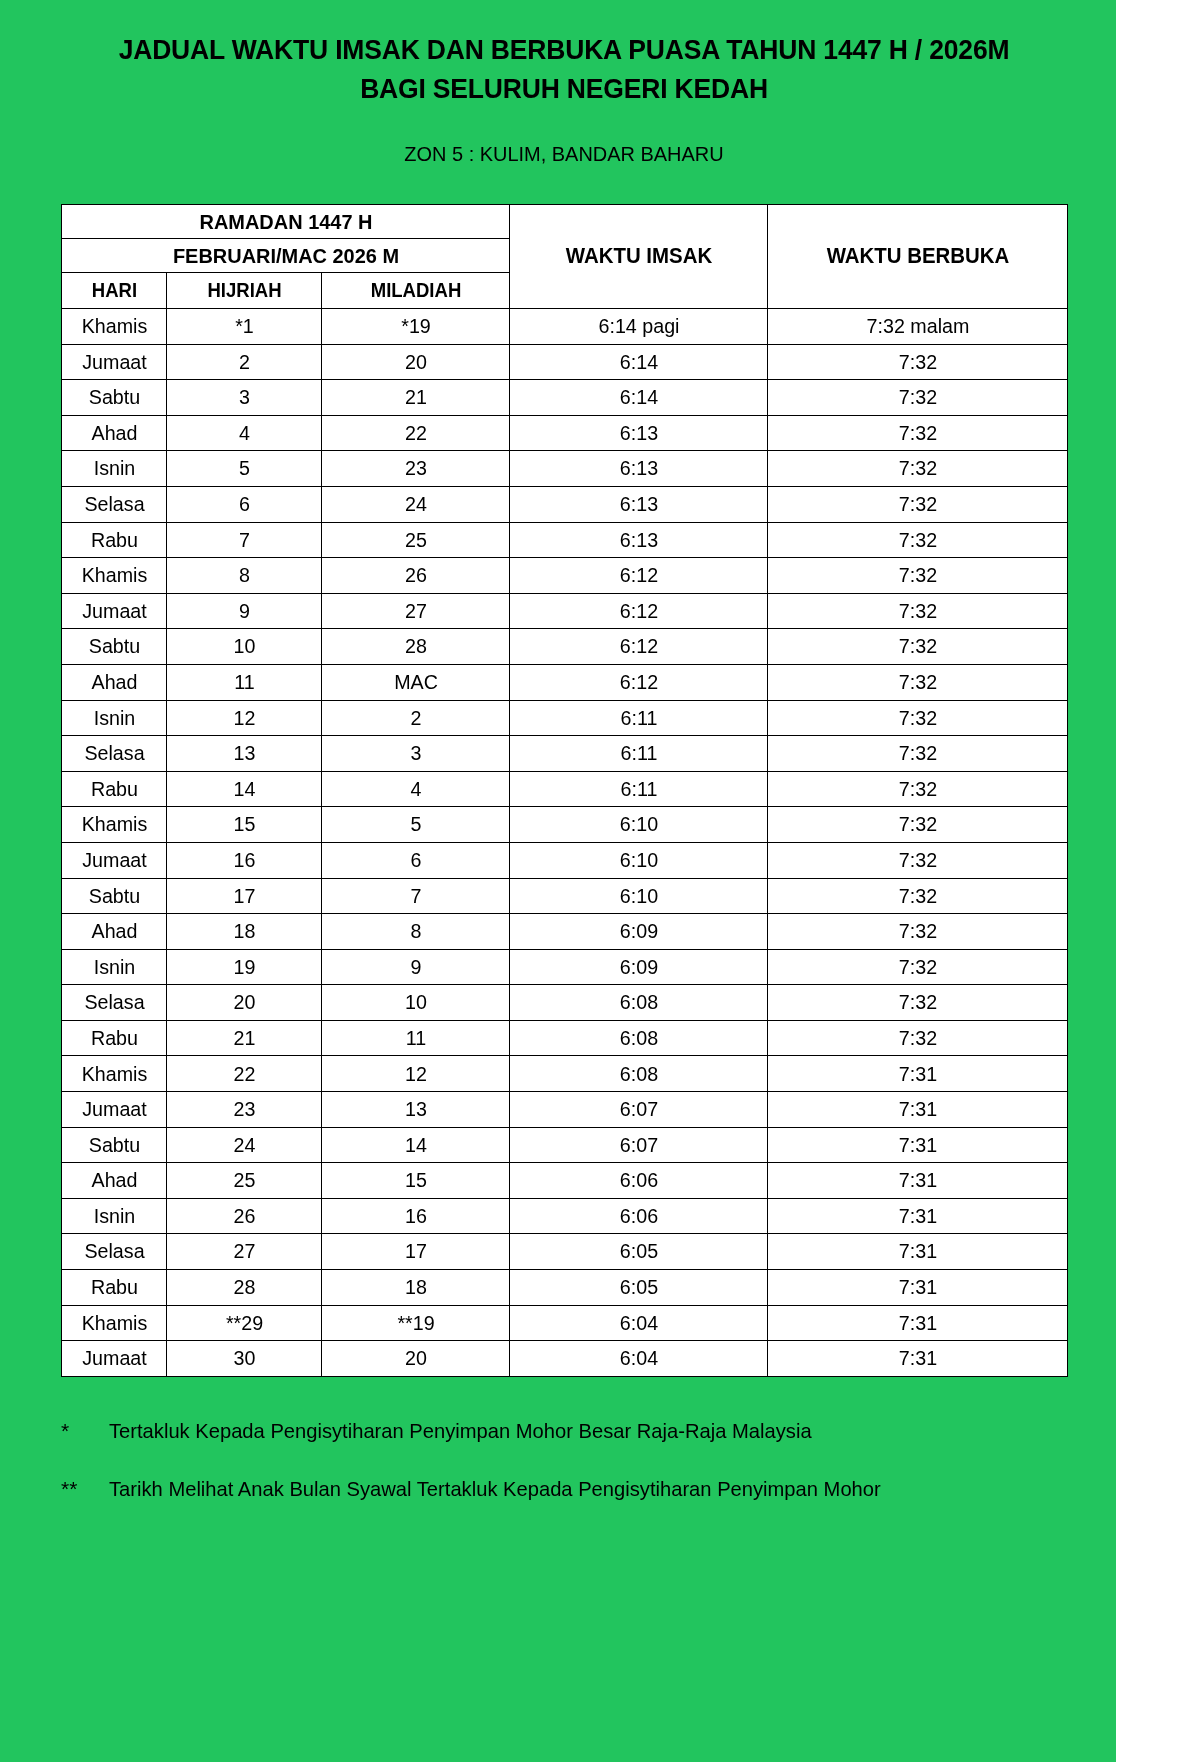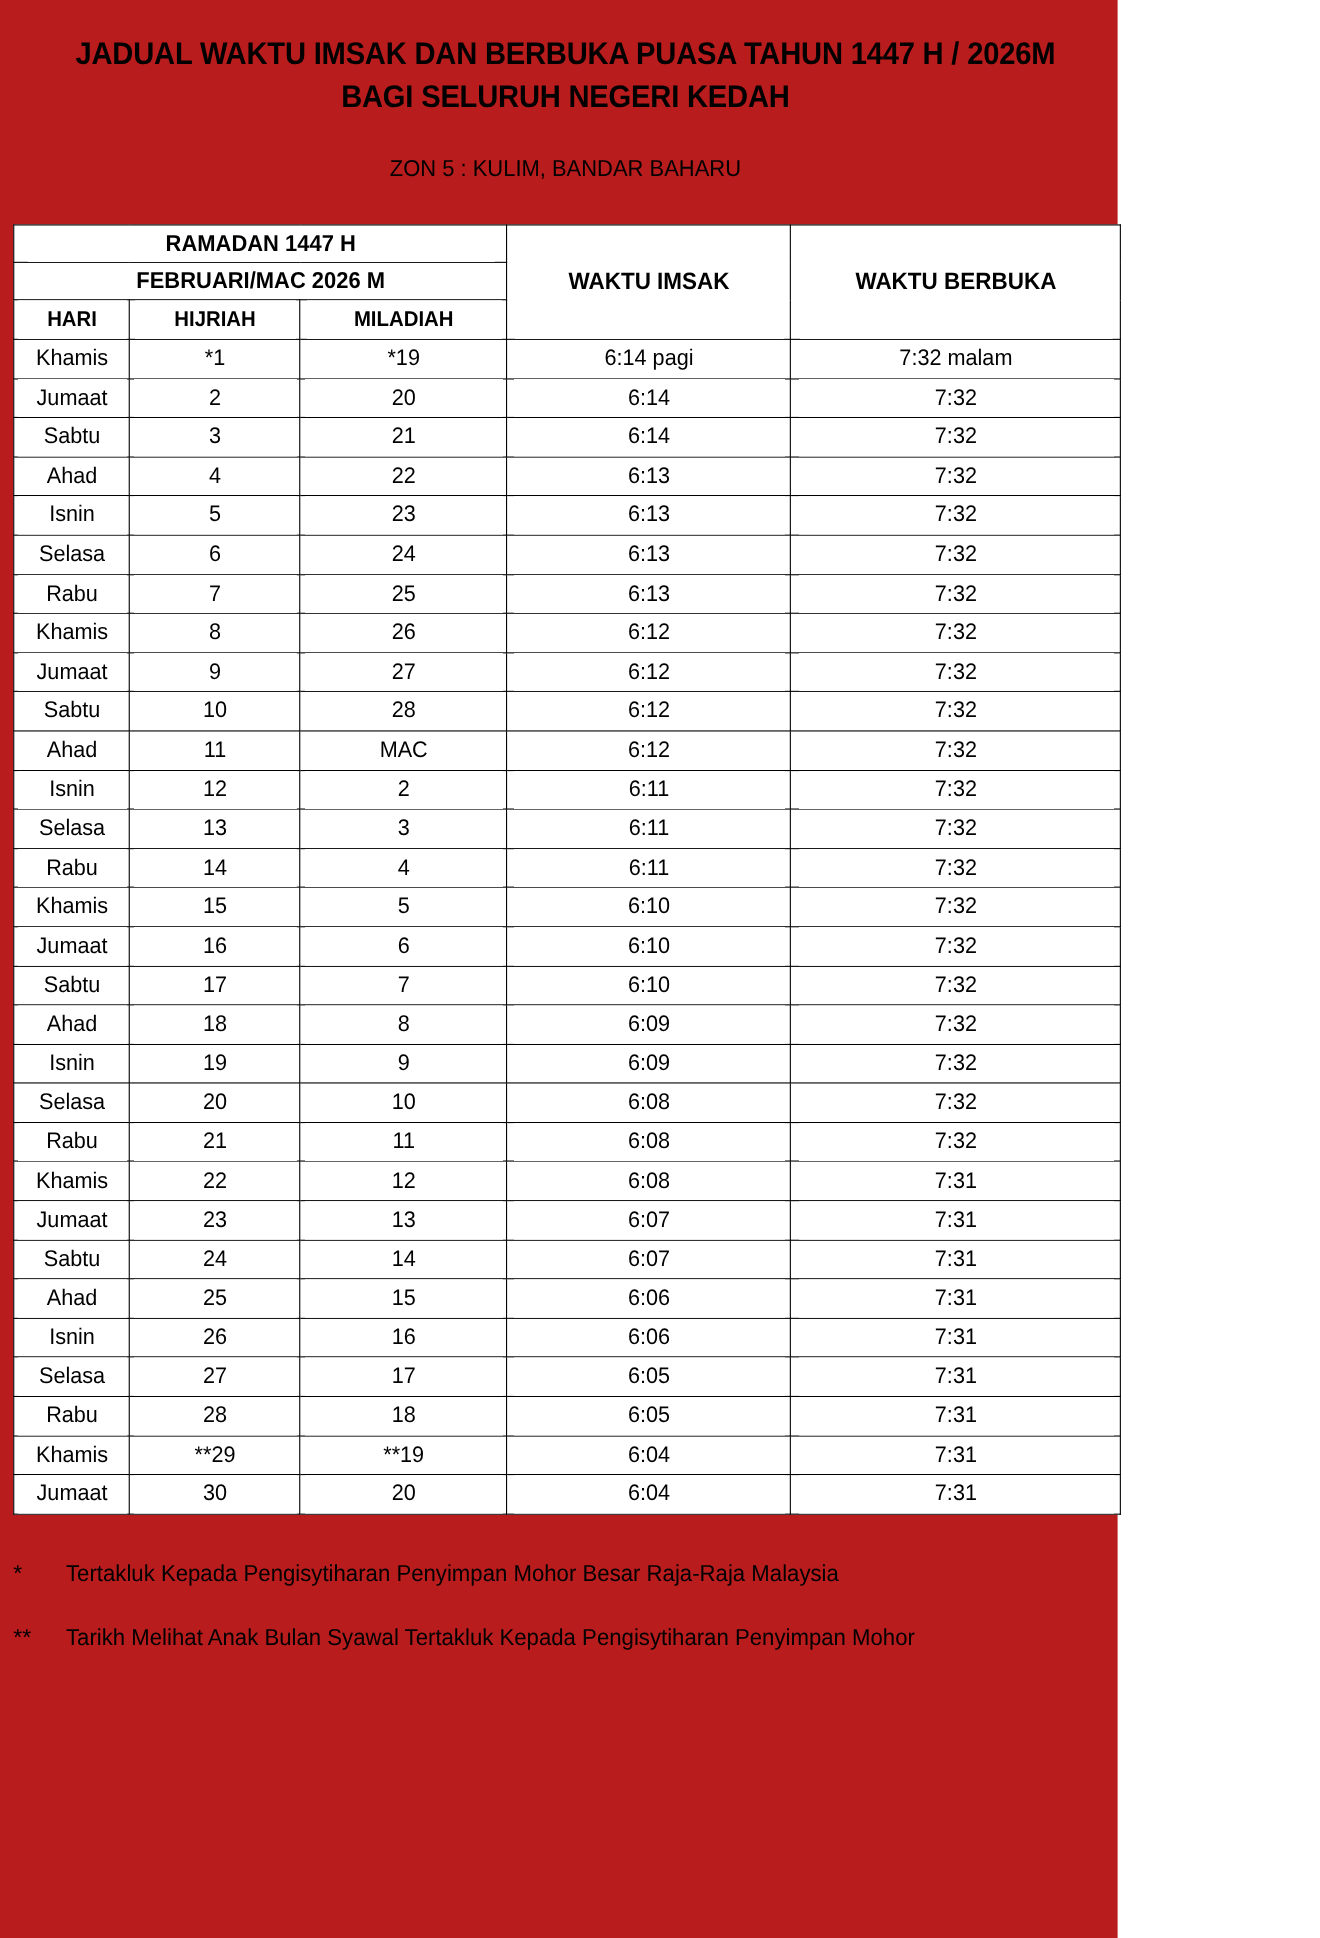--- a/index.html
+++ b/index.html
@@ -9,24 +9,24 @@
   }
   body {
     width: 1200px;
     height: 1762px;
     font-family: "Liberation Sans", sans-serif;
     color: #000000;
     -webkit-font-smoothing: antialiased;
   }
   .page {
     position: relative;
-    width: 1016px;
+    width: 1116px;
     height: 1762px;
     box-sizing: border-box;
-    background: #b91c1c;
+    background: #22c55e;
     padding-left: 12px;
   }
 
   
   .title-block {
     padding-top: 30px;
     text-align: center;
   }
   .title-line {
     font-family: "Liberation Sans", sans-serif;

